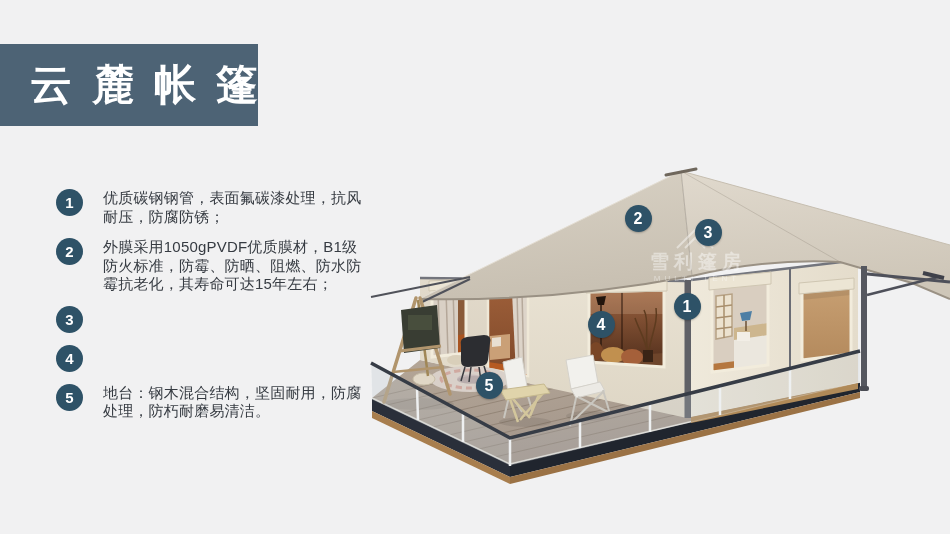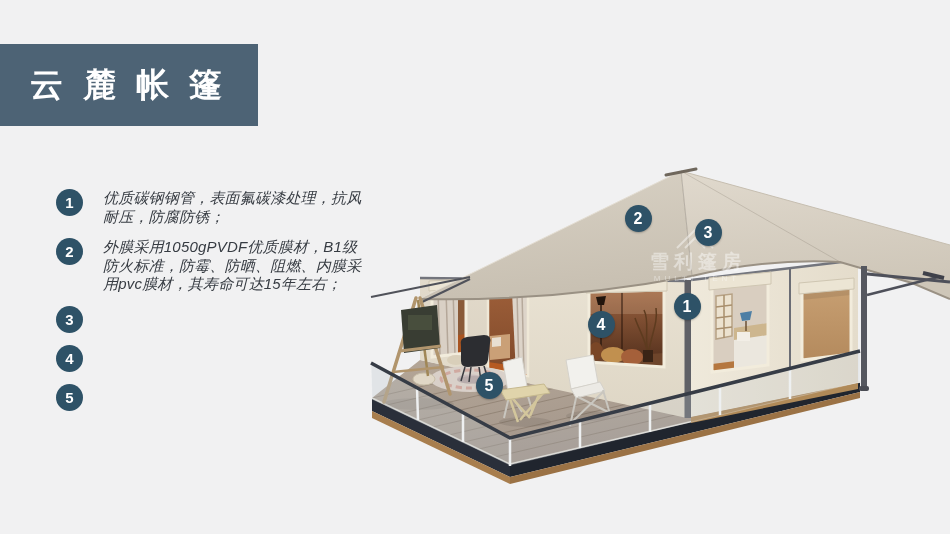--- a/index.html
+++ b/index.html
@@ -5,33 +5,33 @@
   :root{
     --bg:#f1f1f2; --banner:#4d6375; --marker:#2e5267; --text:#363b42;
   }
   html,body{margin:0;padding:0;}
   body{font-family:"Liberation Sans","DejaVu Sans",sans-serif;background:#e6e6e8;}
   .page{position:relative;width:950px;height:534px;background:var(--bg);overflow:hidden;margin:0 auto;}
 
   
   .banner{position:absolute;left:0;top:44px;width:258px;height:82px;background:var(--banner);}
   .banner .title{
-    color:#fff;font-size:33px;font-weight:bold;letter-spacing:20px;
+    color:#fff;font-size:42px;font-weight:bold;letter-spacing:20px;
     line-height:82px;padding-left:30px;white-space:nowrap;
   }
 
   
   .features{position:absolute;left:56px;top:189px;width:318px;}
   .feat{display:flex;align-items:flex-start;margin-bottom:12px;}
   .badge{
     width:27px;height:27px;border-radius:50%;background:var(--marker);
     color:#fff;font-size:15px;font-weight:bold;text-align:center;line-height:27px;
     flex:0 0 27px;margin-right:20px;
   }
-  .ftext{font-size:15px;line-height:18.5px;color:var(--text);width:268px;letter-spacing:0.2px;font-style:italic;}
+  .ftext{font-size:15px;line-height:18.5px;color:var(--text);width:268px;letter-spacing:0.2px;}
 
   
   .illus{position:absolute;left:360px;top:150px;width:590px;height:384px;}
   .illus svg{position:absolute;left:0;top:0;}
   .callout{
     position:absolute;width:27px;height:27px;border-radius:50%;background:var(--marker);
     color:#fff;font-size:16px;font-weight:bold;text-align:center;line-height:27px;
     box-shadow:0 1px 2px rgba(0,0,0,0.25);
   }
 </style>
@@ -44,30 +44,31 @@
     <div class="title">云麓帐篷</div>
   </div>
 
   <div class="features">
       <div class="feat">
         <div class="badge">1</div>
         <div class="ftext">优质碳钢钢管，表面氟碳漆处理，抗风耐压，防腐防锈；</div>
       </div>
       <div class="feat">
         <div class="badge">2</div>
-        <div class="ftext">外膜采用1050gPVDF优质膜材，B1级防火标准，防霉、防晒、阻燃、内膜采用pvc膜材，其寿命可达15年左右；</div>
+        <div class="ftext">外膜采用1050gPVDF优质膜材，B1级防火标准，防霉、防晒、阻燃、防水防霉抗老化，其寿命可达15年左右；</div>
       </div>
       <div class="feat">
         <div class="badge">3</div>
       </div>
       <div class="feat">
         <div class="badge">4</div>
       </div>
       <div class="feat">
         <div class="badge">5</div>
+        <div class="ftext">地台：钢木混合结构，坚固耐用，防腐处理，防朽耐磨易清洁。</div>
       </div>
     </div>
 
   <div class="illus">
     <svg width="590" height="384" viewBox="0 0 590 384">
       <defs>
         <linearGradient id="gA" x1="0" y1="0" x2="0.25" y2="1">
           <stop offset="0" stop-color="#d9d2c5"></stop>
             <stop offset="1" stop-color="#c8c0b2"></stop>
         </linearGradient>

